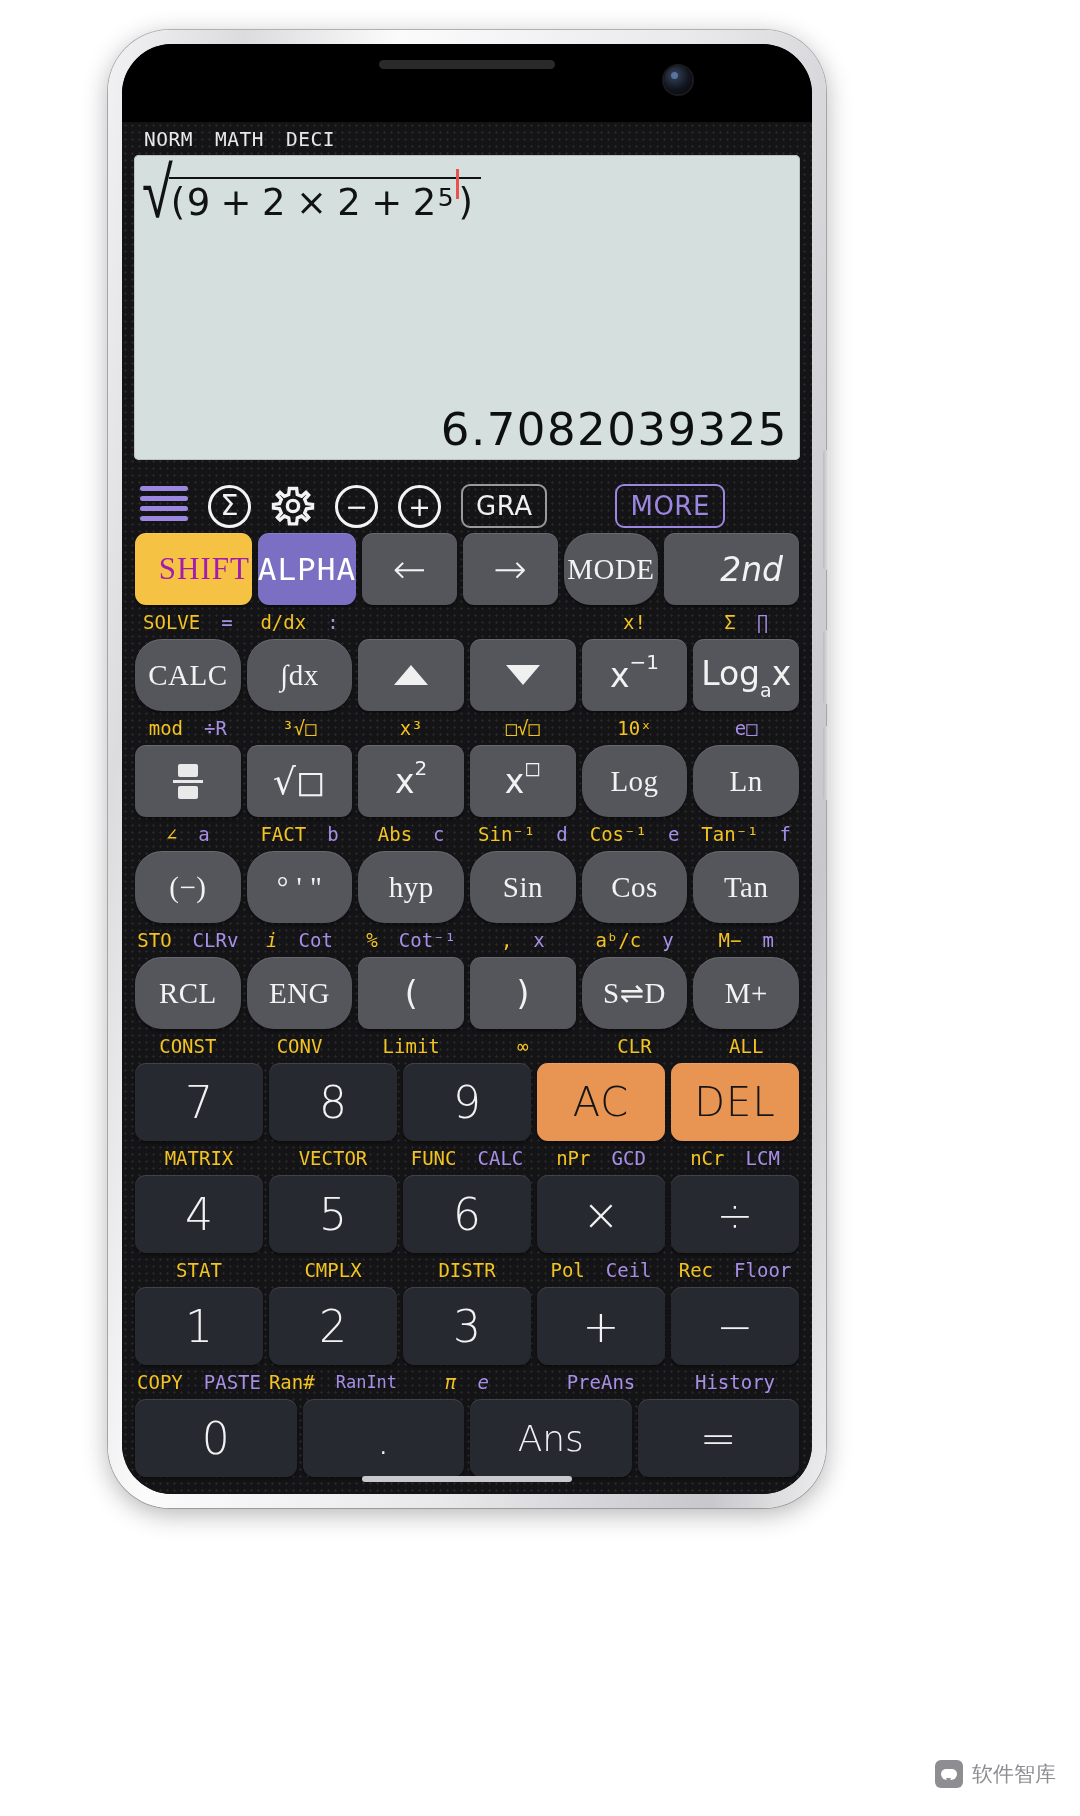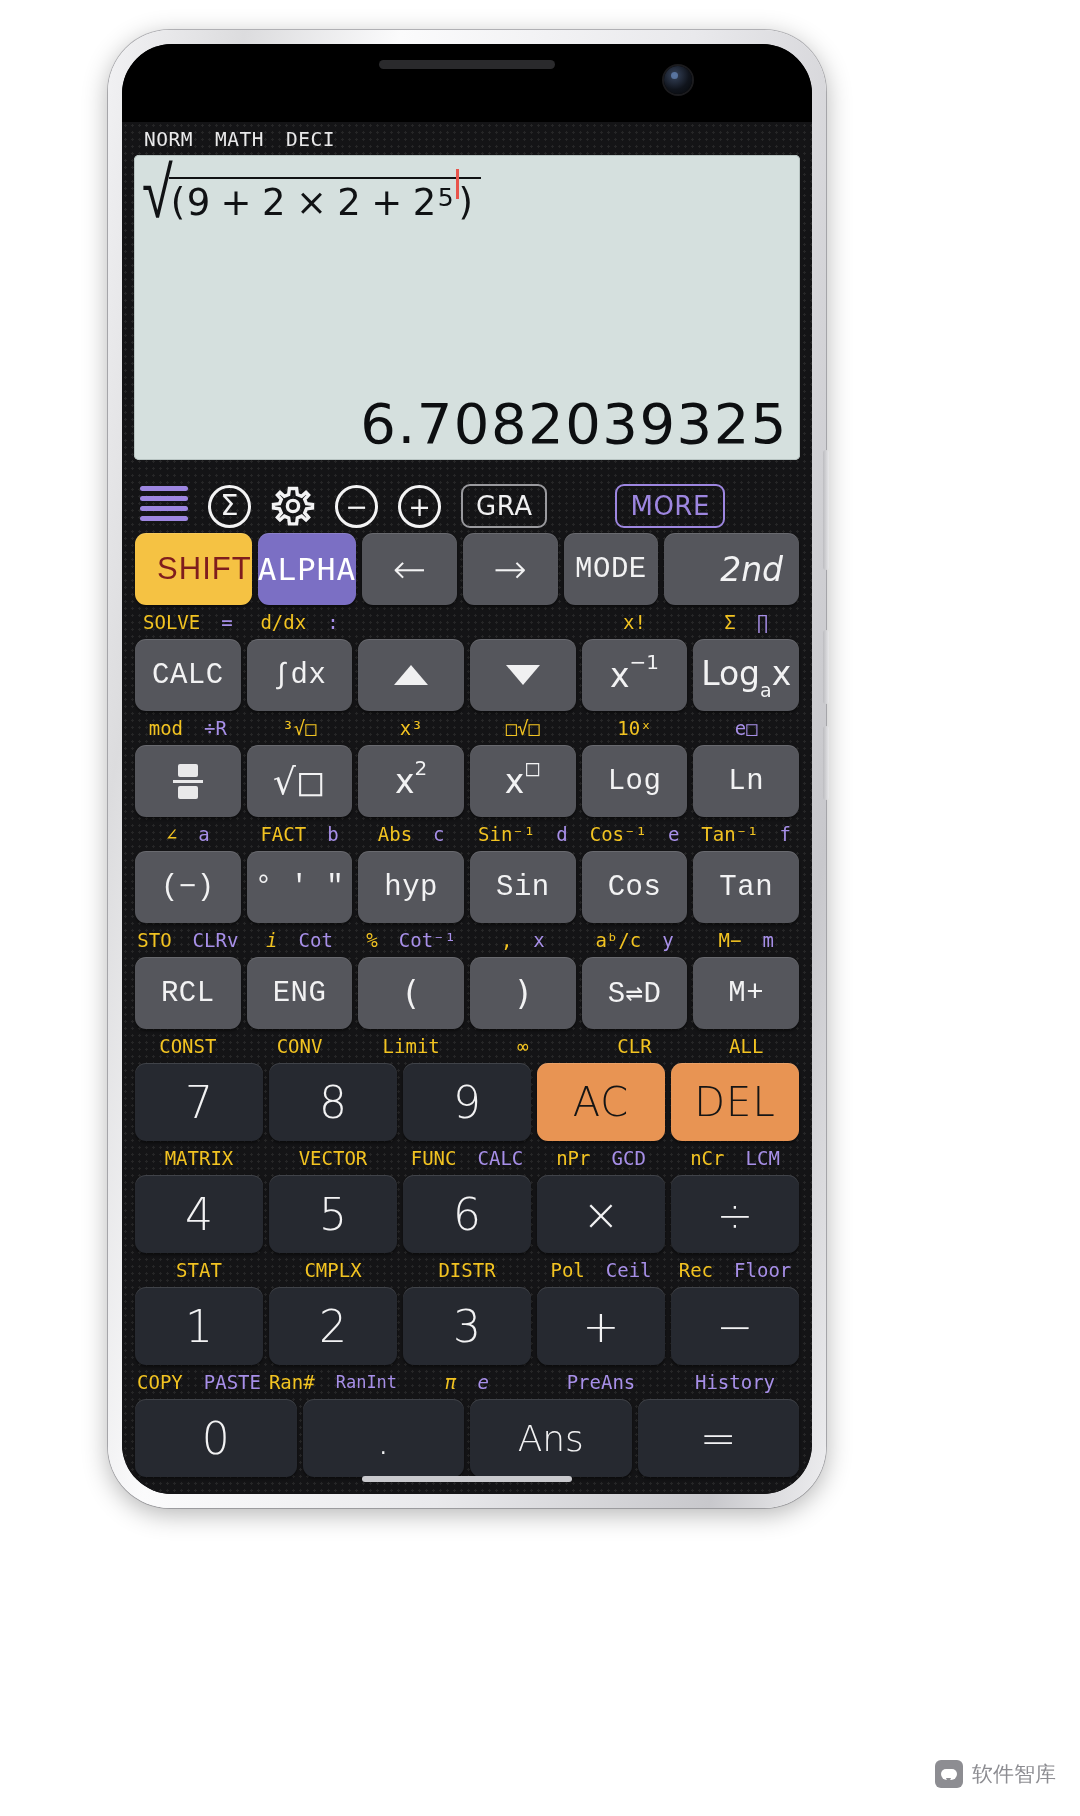--- a/index.html
+++ b/index.html
@@ -99,21 +99,21 @@
     position: relative; top: -3px; letter-spacing: 1px;
   }
   #cursor {
     display: inline-block; width: 3px; height: 30px;
     background: #e8544b; vertical-align: top;
     position: relative; top: -12px; margin-left: 1px;
   }
   #result {
     position: absolute; right: 12px; bottom: 4px;
     font-family: "DejaVu Sans", sans-serif;
-    font-size: 56px; letter-spacing: 1.5px; color: #0d0f11;
+    font-size: 45px; letter-spacing: 1.5px; color: #0d0f11;
   }
   
   #toolbar {
     position: absolute; left: 18px; top: 362px;
     display: flex; align-items: center; gap: 20px;
   }
   .tb-ico { display: flex; align-items: center; justify-content: center; }
   #ico-menu { width: 48px; height: 40px; flex-direction: column; gap: 5px; display:flex; }
   #ico-menu i {
     display: block; width: 48px; height: 5px; border-radius: 3px;
@@ -164,27 +164,27 @@
     background: #55565c;
     box-shadow: inset 0 1px 0 rgba(255,255,255,.12), 0 2px 3px rgba(0,0,0,.45);
     user-select: none;
   }
   .key.num {
     background: #262930;
     height: 78px;
     font-size: 44px;
     font-weight: 300;
   }
-  .key.shift { background: #f5c243; color: #7f1d1d; font-size: 31px; letter-spacing: 1px;
-               font-family: Liberation Sans, sans-serif; padding-left: 22px; }
+  .key.shift { background: #f5c243; color: #a21caf; font-size: 31px; letter-spacing: 1px;
+               font-family: Liberation Serif, serif; padding-left: 22px; }
   .key.alpha { background: #7b6fc4; color: #fff; font-size: 31px; letter-spacing: 1px;
                font-family: "DejaVu Sans Mono", monospace; }
   .key.orange { background: #e89453; color: #151515; font-size: 40px; letter-spacing: 1px; }
   .key.w1 { flex: 1 1 0; }
-  .key.mono { font-family: Liberation Mono, monospace; font-size: 29px; letter-spacing:.5px; }
+  .key.mono { font-family: Liberation Serif, serif; font-size: 29px; letter-spacing:.5px;border-radius:27px; }
   .key.ital { font-style: italic; padding-left: 40px; }
   .sup { font-size: 20px; vertical-align: super; position: relative; top: -6px; }
   .sub { font-size: 19px; vertical-align: sub; position: relative; top: 5px; }
   .tri { width: 0; height: 0; border-left: 17px solid transparent; border-right: 17px solid transparent; }
   .tri.up { border-bottom: 20px solid #f0f0f1; }
   .tri.down { border-top: 20px solid #f0f0f1; }
   .arrow { font-size: 40px; font-weight: 300; line-height: 1; }
   .frac-ico { display: flex; flex-direction: column; align-items: center; gap: 3px; }
   .frac-ico b { display:block; width: 20px; height: 13px; background: #e9e9ea; border-radius: 2px; }
   .frac-ico i { display:block; width: 30px; height: 3px; background: #e9e9ea; }

